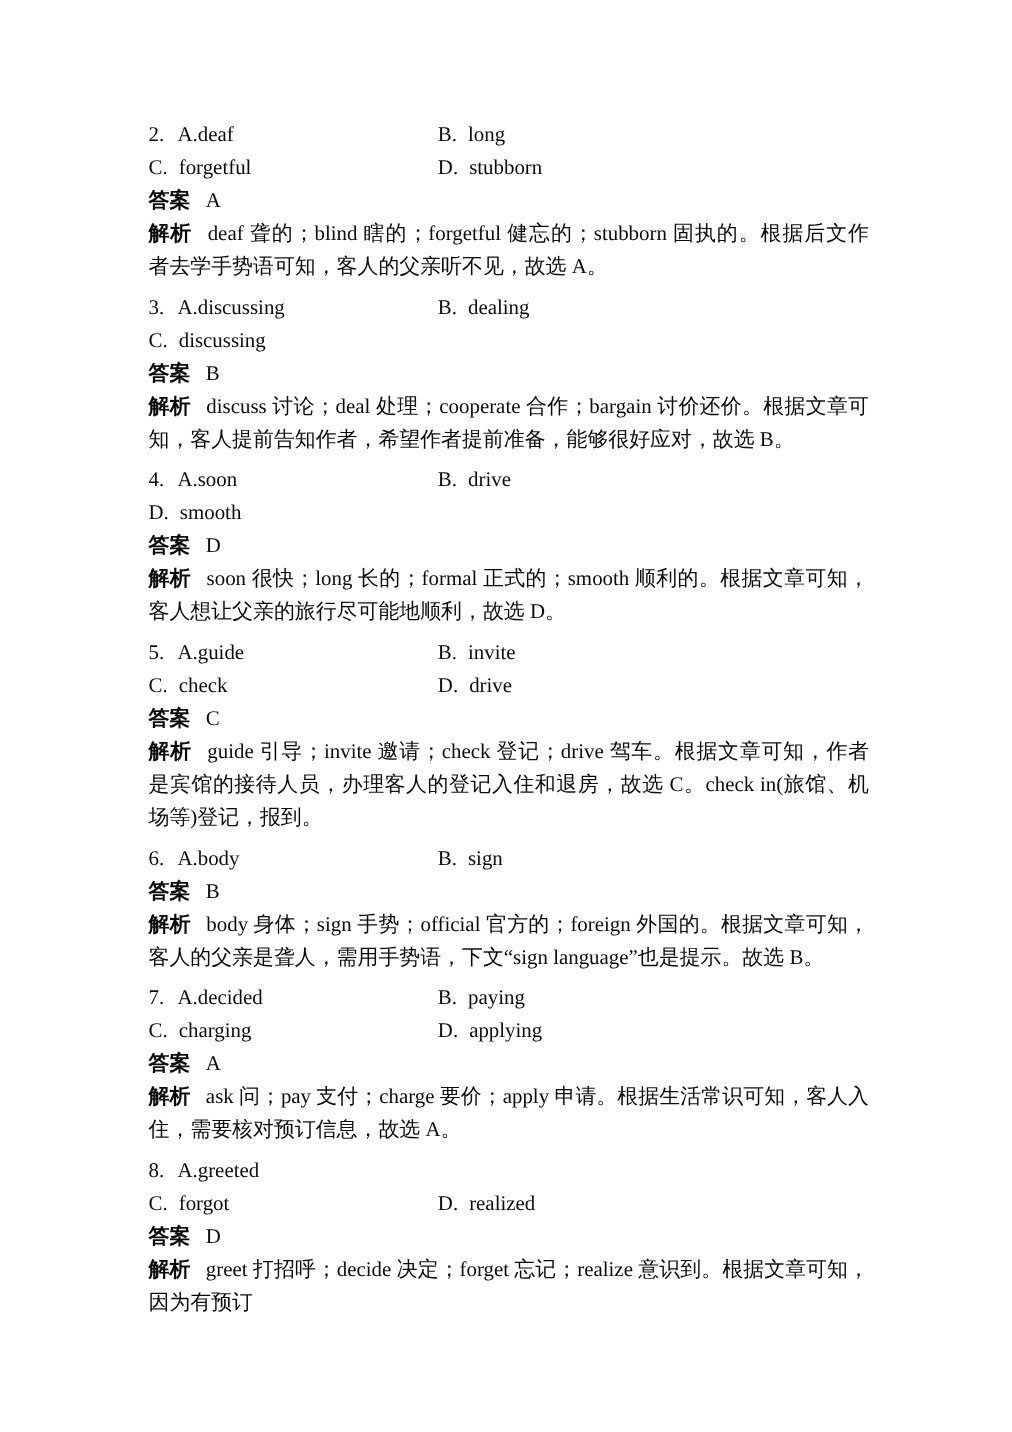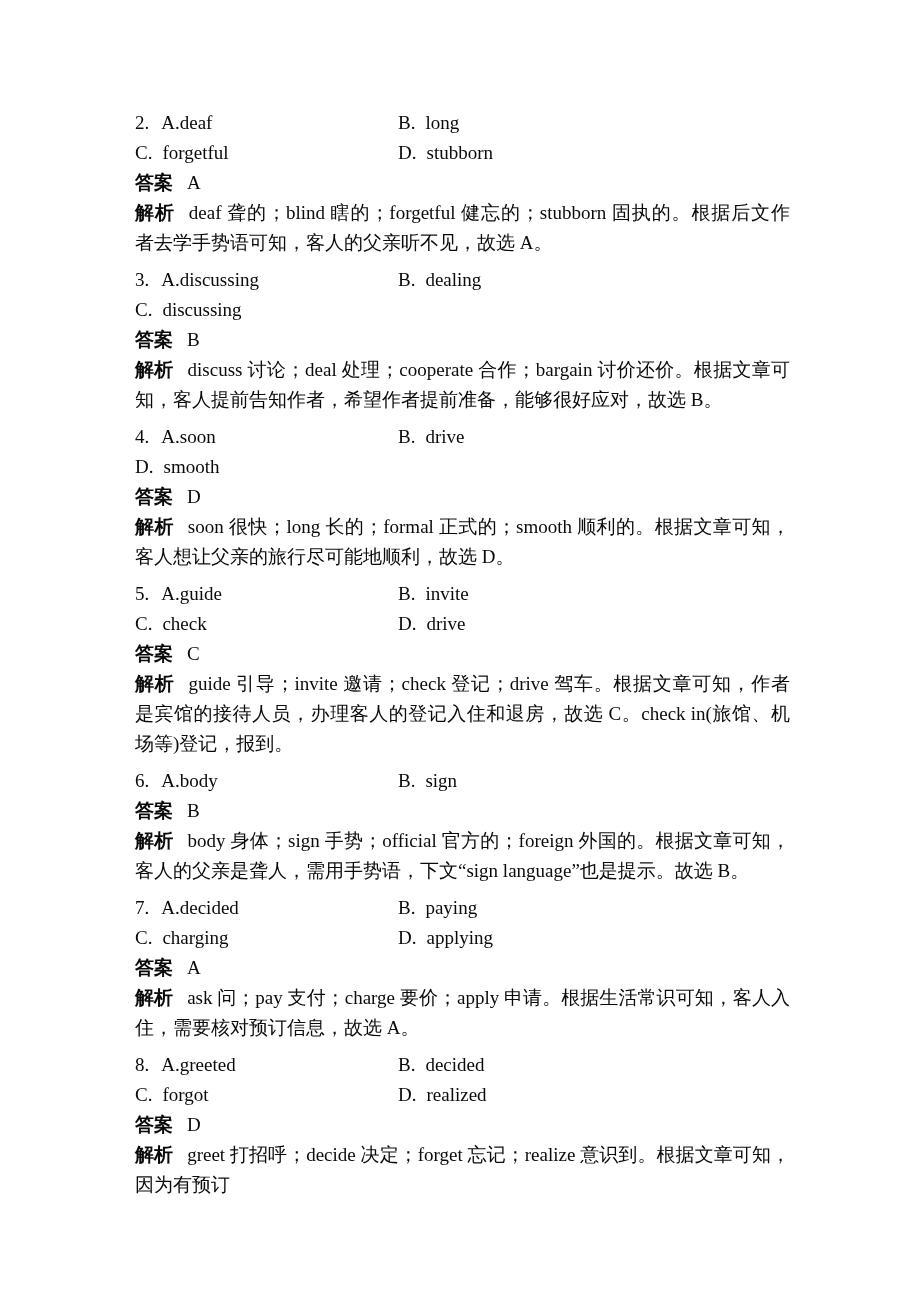--- a/index.html
+++ b/index.html
@@ -162,21 +162,20 @@
       <span class="bold-label">答案</span><span class="answer-value">A</span>
     </div>
     <p class="analysis">
       <span class="bold-label">解析</span><span>ask 问；pay 支付；charge 要价；apply 申请。根据生活常识可知，客人入住，需要核对预订信息，故选 A。</span>
     </p>
   </section>
 
   <section class="question">
     <div class="opt-row">
       <span class="opt-cell-left"><span class="q-num">8.</span><span class="opt-key opt-key-first">A.</span><span class="opt-text opt-text-a">greeted</span></span>
-      <span class="opt-cell-right"><span class="opt-key">B.</span><span class="opt-text">decided</span></span>
     </div>
     <div class="opt-row">
       <span class="opt-cell-left"><span class="opt-key">C.</span><span class="opt-text">forgot</span></span>
       <span class="opt-cell-right"><span class="opt-key">D.</span><span class="opt-text">realized</span></span>
     </div>
     <div class="answer-line">
       <span class="bold-label">答案</span><span class="answer-value">D</span>
     </div>
     <p class="analysis">
       <span class="bold-label">解析</span><span>greet 打招呼；decide 决定；forget 忘记；realize 意识到。根据文章可知，因为有预订</span>

